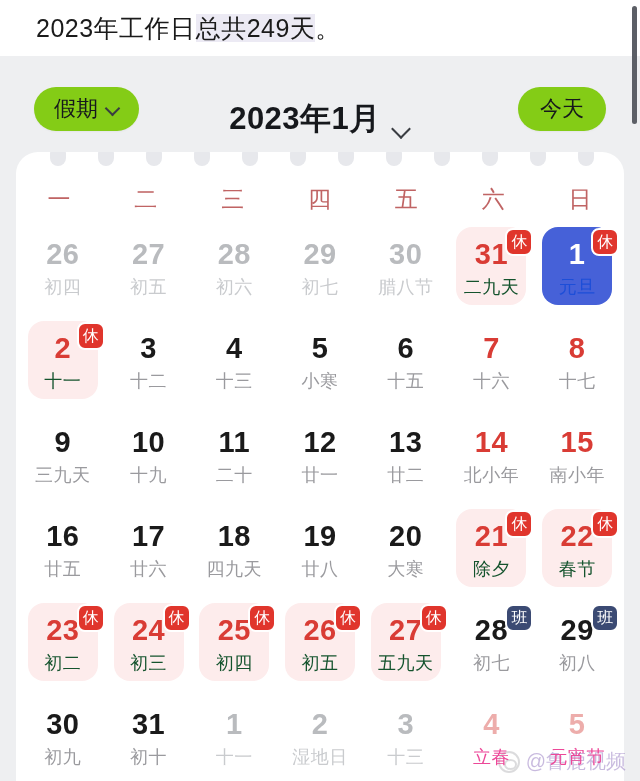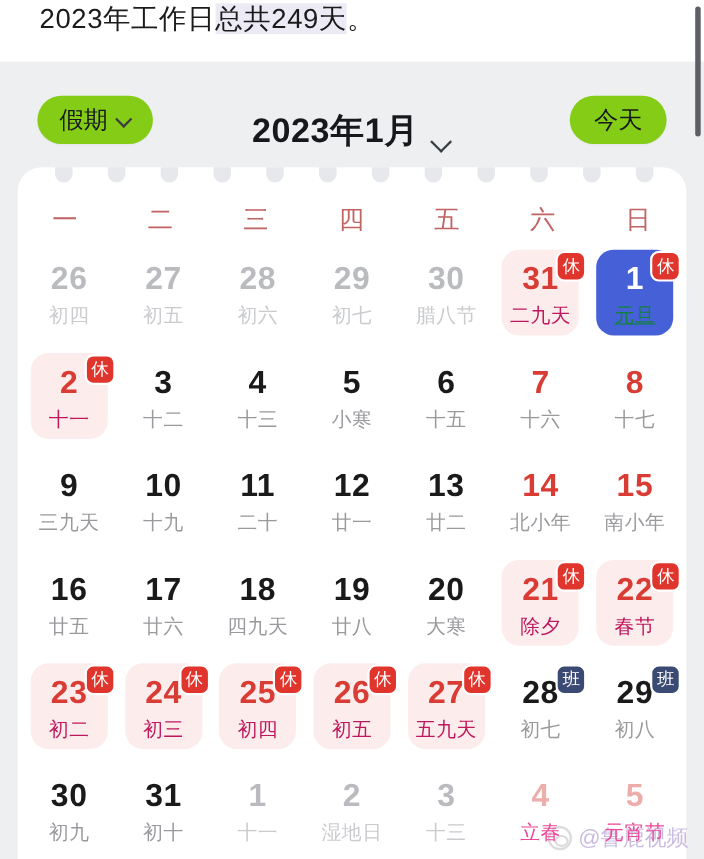--- a/index.html
+++ b/index.html
@@ -7,21 +7,21 @@
     width:640px; height:781px;
     font-family:"Liberation Sans","DejaVu Sans",sans-serif;
     background:#ffffff;
     overflow:hidden;
   }
   #app { position:relative; width:640px; height:781px; background:#ffffff; }
 
   
   .headline-bar {
     height:56px;
-    display:flex; align-items:flex-start;
+    display:flex; align-items:center;
     padding-left:36px;
     background:#ffffff;
   }
   .headline {
     font-size:25px; color:#1b1b1b; letter-spacing:0.5px;
     white-space:nowrap; font-weight:400;
   }
   .headline .hl-mark { background:#eceaf4; }
 
   
@@ -98,29 +98,29 @@
     position:relative; z-index:2;
     font-size:29px; font-weight:700; line-height:1.05;
     color:#1a1a1a; letter-spacing:0.5px;
   }
   .lunar {
     position:relative; z-index:2;
     font-size:18px; color:#9a9a9e; margin-top:5px; letter-spacing:0.5px;
   }
 
   .c-rest .daynum { color:#d93c35; }
-  .c-rest .lunar  { color:#be185d; }
+  .c-rest .lunar  { color:#14532d; }
   .c-red  .daynum { color:#d93c35; }
   .c-red  .lunar  { color:#9a9a9e; }
   .c-out  .daynum { color:#b9bbbe; }
   .c-out  .lunar  { color:#c9cbce; }
   .c-outred .daynum { color:#edadab; }
   .c-outred .lunar  { color:#ec4899; }
   .c-sel  .daynum { color:#ffffff; font-weight:600; }
-  .c-sel  .lunar  { color:#15803d;text-decoration:underline; }
+  .c-sel  .lunar  { color:#1d4ed8; }
 
   .badge {
     position:absolute; z-index:5;
     top:6px; left:50%; margin-left:14px;
     width:28px; height:28px; border-radius:8px;
     display:flex; align-items:center; justify-content:center;
     font-size:16px; color:#ffffff; font-weight:500;
     border:2px solid #ffffff;
   }
   .badge-rest { background:#e0352c; }

